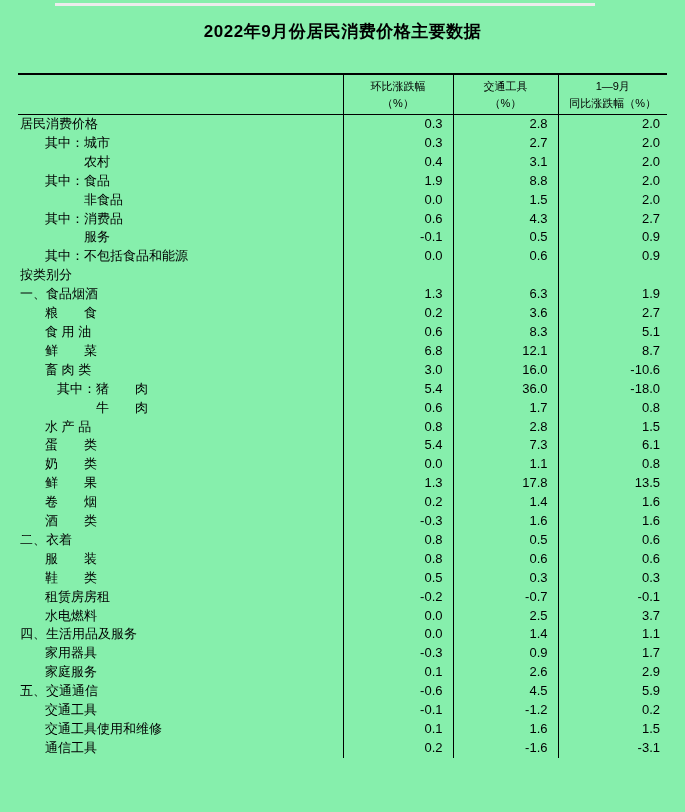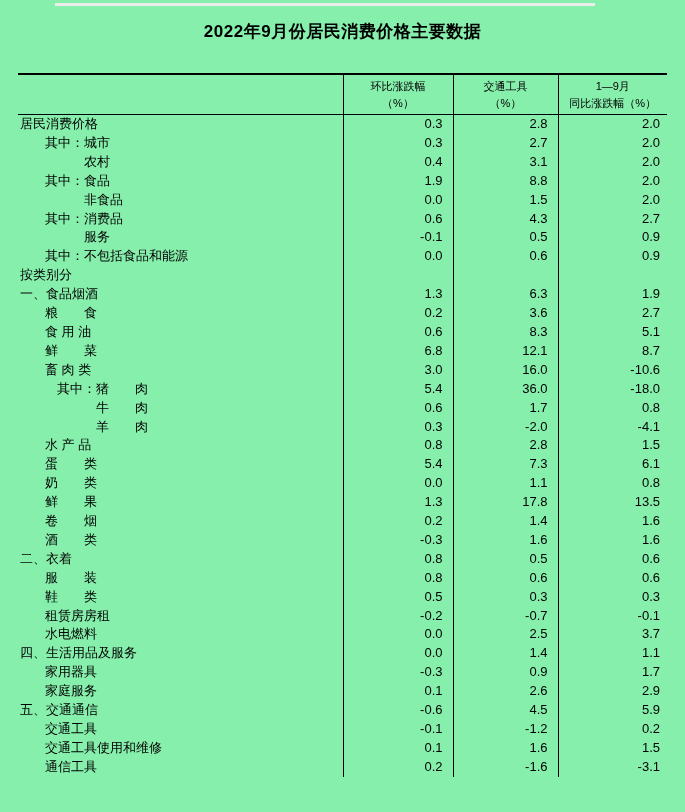--- a/index.html
+++ b/index.html
@@ -202,26 +202,20 @@
     <td class="num last">-18.0</td>
   </tr>
 
   <tr class="r">
     <td class="lab ind-2"><span class="lbl">　　　牛　　肉</span></td>
     <td class="num">0.6</td>
     <td class="num">1.7</td>
     <td class="num last">0.8</td>
   </tr>
 
-  <tr class="r">
-    <td class="lab ind-2"><span class="lbl">　　　羊　　肉</span></td>
-    <td class="num">0.3</td>
-    <td class="num">-2.0</td>
-    <td class="num last">-4.1</td>
-  </tr>
 
   <tr class="r">
     <td class="lab ind-1"><span class="lbl">水 产 品</span></td>
     <td class="num">0.8</td>
     <td class="num">2.8</td>
     <td class="num last">1.5</td>
   </tr>
 
   <tr class="r">
     <td class="lab ind-1"><span class="lbl">蛋　　类</span></td>

